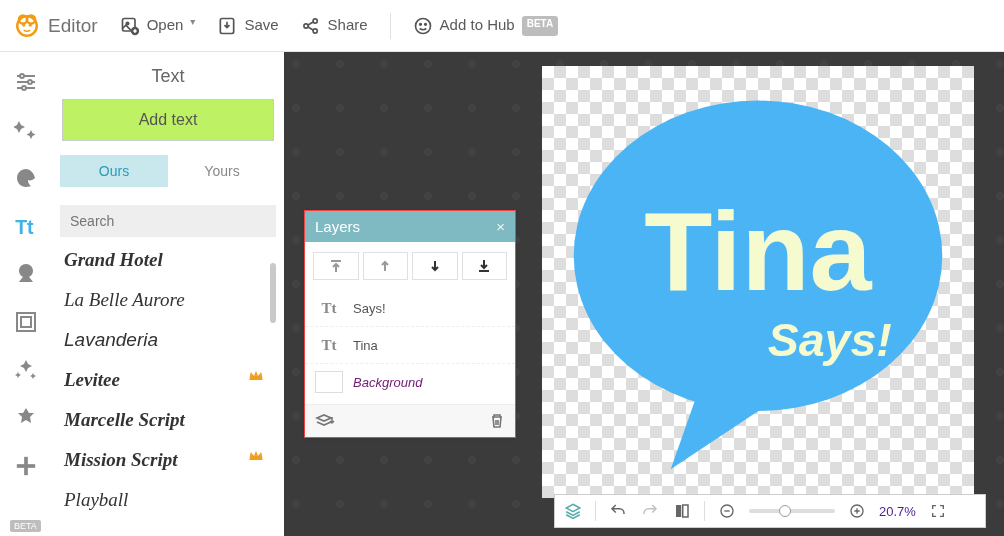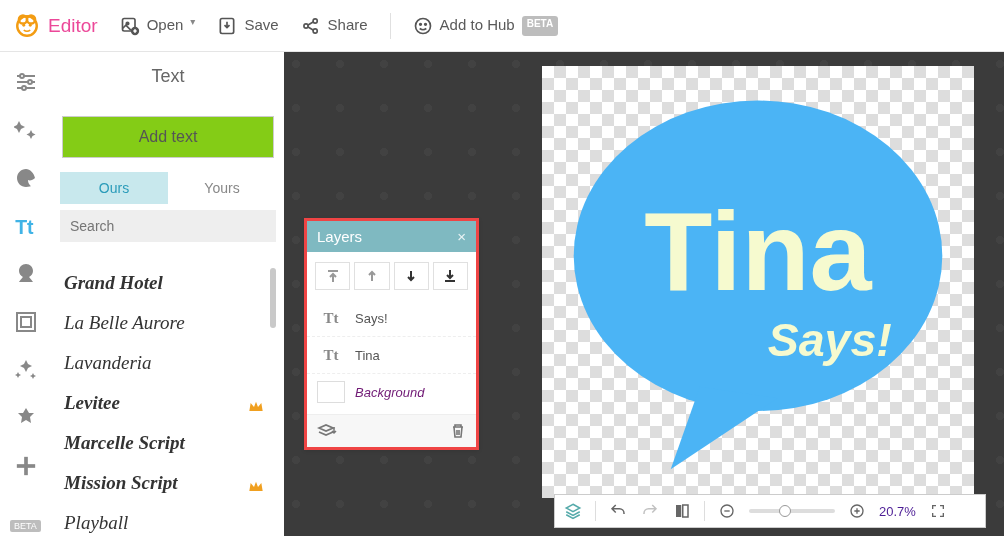--- a/index.html
+++ b/index.html
@@ -1,55 +1,55 @@
 <!DOCTYPE html>
 <html><head>
 <meta charset="utf-8">
 <style>
 *{box-sizing:border-box;margin:0;padding:0;font-family:"Helvetica Neue",Arial,sans-serif}
 body{width:1004px;height:536px;overflow:hidden;background:#fff;color:#555;position:relative}
 .topbar{height:52px;border-bottom:1px solid #e5e5e5;display:flex;align-items:center;padding:0 14px;gap:22px}
 .logo{display:flex;align-items:center;gap:8px}
 .logo-icon{width:26px;height:26px}
-.logo-text{font-size:19px;color:#ec4899}
+.logo-text{font-size:19px;color:#737373}
 .tb-item{display:flex;gap:7px;color:#5a5a5a;font-size:15px;cursor:pointer}
 .tb-icon{width:20px;height:20px;display:inline-flex;align-items:center;justify-content:center}
 .chev{font-size:10px;color:#888}
 .tb-div{width:1px;height:26px;background:#e0e0e0}
 .beta{background:#bdbdbd;color:#fff;font-size:10px;padding:2px 5px;border-radius:3px;font-weight:600}
 .main{display:flex;height:484px}
 .rail{width:52px;background:#fff;border-right:none;display:flex;flex-direction:column;align-items:center;padding-top:16px;gap:20px;position:relative}
 .rail-item{width:28px;height:28px;display:flex;align-items:center;justify-content:center;color:#888;cursor:pointer}
 .rail-item.active{color:#40b3e6}
 .rail-beta{position:absolute;bottom:4px;background:#bdbdbd;color:#fff;font-size:9px;padding:1px 4px;border-radius:2px;left:10px}
 .panel{width:232px;background:#fff;display:flex;flex-direction:column;padding:14px 8px 0 8px}
 .panel-title{text-align:center;font-size:18px;color:#666;margin-bottom:12px}
-.add-btn{border:1px solid #ccc;background:#84cc16;height:42px;font-size:16px;color:#555;cursor:pointer;margin:17px 2px 14px 2px}
-.tabs{display:flex;margin-bottom:6px}
+.add-btn{border:1px solid #ccc;background:#bef264;height:42px;font-size:16px;color:#555;cursor:pointer;margin:0 2px 14px 2px}
+.tabs{display:flex;margin-bottom:18px}
 .tab{flex:1;text-align:center;padding:8px 0;font-size:14px;color:#888;cursor:pointer}
 .tab.active{background:#c8e8ed;color:#2a9bb9}
 .search{background:#eee;border:none;padding:8px 10px;font-size:14px;color:#777;margin-bottom:12px;outline:none}
 .font-list{flex:1;overflow:hidden;position:relative;padding-right:8px}
-.font-row{display:flex;align-items:flex-end;justify-content:space-between;height:40px;padding:0 4px;cursor:pointer}
+.font-row{display:flex;align-items:flex-start;justify-content:space-between;height:40px;padding:0 4px;cursor:pointer}
 .font-name{font-size:19px;color:#333}
 .crown{width:16px;height:14px;color:#f0a020}
 .scrollbar{position:absolute;right:0;top:0;bottom:0;width:8px}
 .scroll-thumb{position:absolute;right:0;top:14px;width:6px;height:60px;background:#c9c9c9;border-radius:3px}
 .canvas-area{flex:1;background:#3b3b3b;position:relative;overflow:hidden}
 .canvas-pattern{position:absolute;inset:0;background:radial-gradient(circle at 12px 12px,#474747 4px,transparent 4px);background-size:44px 44px;opacity:.6}
 .artboard{position:absolute;left:258px;top:14px;width:432px;height:432px;background:#fff}
 .checker{position:absolute;inset:0;background-image:linear-gradient(45deg,#ddd 25%,transparent 25%,transparent 75%,#ddd 75%),linear-gradient(45deg,#ddd 25%,transparent 25%,transparent 75%,#ddd 75%);background-size:24px 24px;background-position:0 0,12px 12px}
 .bubble{position:absolute;left:22px;top:20px;width:388px;height:388px}
 .ctrl-bar{position:absolute;left:270px;bottom:8px;right:18px;height:34px;background:#fff;border:1px solid #ccc;display:flex;align-items:center;padding:0 8px;gap:12px}
 .ctrl-div{width:1px;height:20px;background:#ddd}
 .ctrl-btn{width:20px;height:20px;color:#666;cursor:pointer;display:flex;align-items:center;justify-content:center}
 .zoom-track{width:86px;height:4px;background:#ddd;border-radius:2px;position:relative}
 .zoom-thumb{position:absolute;left:30px;top:-4px;width:12px;height:12px;background:#fff;border:1px solid #999;border-radius:50%}
 .zoom-val{font-size:13px;color:#4c1d95}
-.layers{position:absolute;left:304px;top:218px;width:175px;background:#fff;border:3px solid #ef4444;box-shadow:0 1px 4px rgba(0,0,0,.1)}
+.layers{position:absolute;left:304px;top:210px;width:212px;background:#fff;border:1px solid #ef4444;box-shadow:0 1px 4px rgba(0,0,0,.1)}
 .layers-head{background:#7fb9c1;color:#fff;padding:7px 10px;display:flex;align-items:center;justify-content:space-between;font-size:15px}
 .layers-close{cursor:pointer;font-size:15px;color:#eaf4f5}
 .layers-tools{display:flex;padding:10px 8px 6px;gap:4px}
 .lt-btn{flex:1;height:28px;border:1px solid #e0e0e0;background:#fff;display:flex;align-items:center;justify-content:center;color:#666;cursor:pointer;font-size:14px}
 .layer-list{padding:4px 0}
 .layer-row{display:flex;align-items:center;gap:10px;padding:7px 10px;border-top:1px dashed #eee;font-size:13px;color:#555;position:relative}
 .layer-row:first-child{border-top:none}
 .layer-thumb{width:28px;height:22px;display:flex;align-items:center;justify-content:center}
 .layer-thumb.empty{border:1px solid #ddd}
 .layer-dot{position:absolute;left:-10px;top:50%;width:6px;height:6px;background:#ccc;border-radius:50%;transform:translateY(-50%)}
@@ -187,21 +187,21 @@
     </div>
     <input class="search" placeholder="Search" style="">
     <div class="font-list" id="fontList">
       <div class="font-row">
           <span class="font-name" style="font-family: cursive; font-style: italic; font-weight: bold;">Grand Hotel</span>
         </div>
         <div class="font-row">
           <span class="font-name" style="font-family: cursive; font-style: italic; font-weight: normal;">La Belle Aurore</span>
         </div>
         <div class="font-row">
-          <span class="font-name" style="font-family: Liberation Serif, serif; font-style: italic; font-weight: normal; margin-top: 16px;">Lavanderia</span>
+          <span class="font-name" style="font-family: Liberation Sans, sans-serif; font-style: italic; font-weight: normal;">Lavanderia</span>
         </div>
         <div class="font-row">
           <span class="font-name" style="font-family: cursive; font-style: italic; font-weight: bold;">Levitee</span>
           <span class="crown">
             <svg viewBox="0 0 24 20" width="16" height="14" fill="#f0a020">
               <path d="M2 16L4 4l5 6 3-8 3 8 5-6 2 12z"></path>
             </svg>
           </span>
         </div>
         <div class="font-row">

